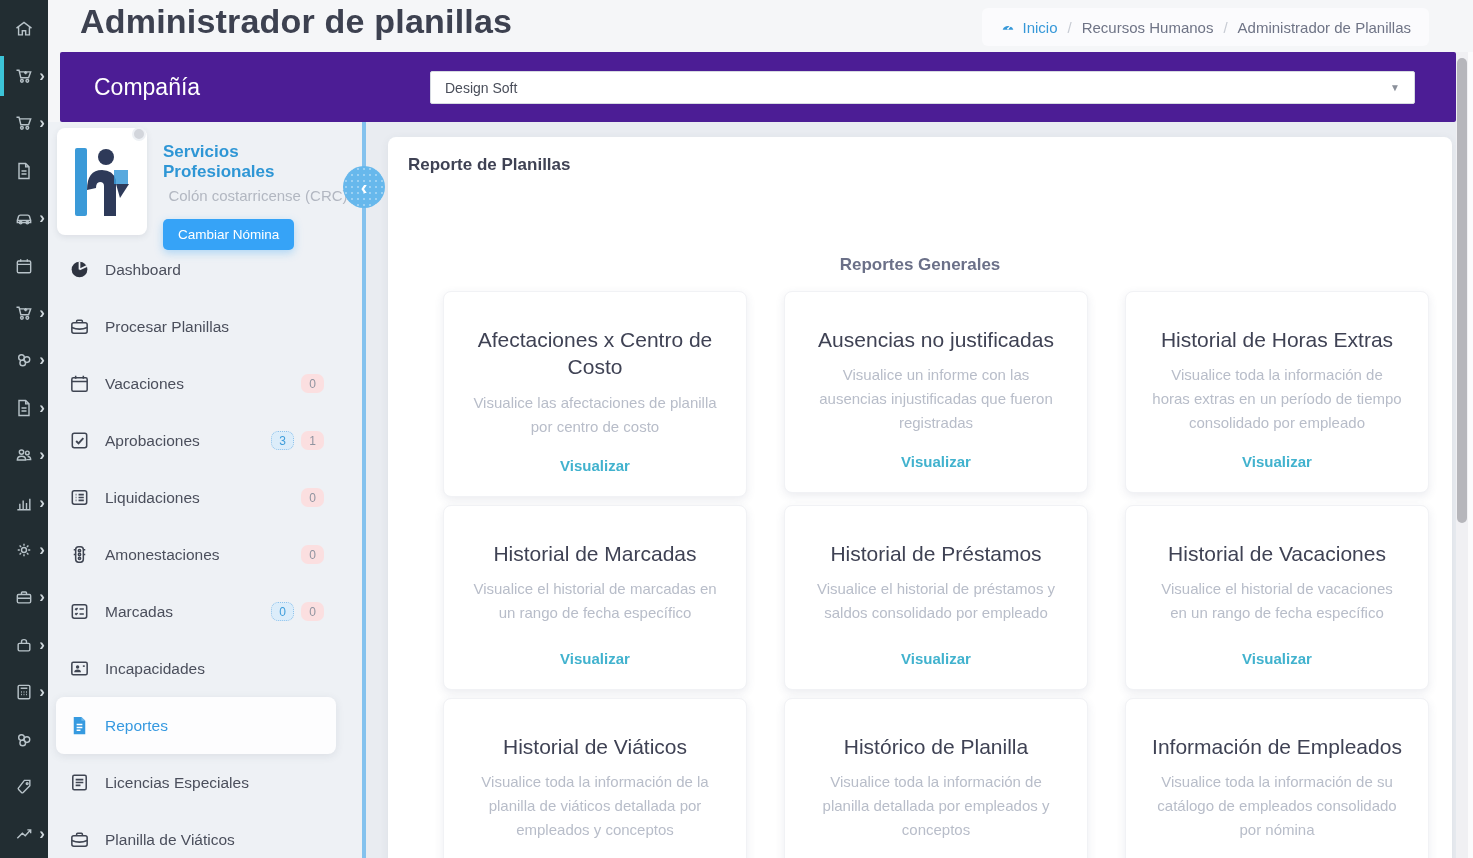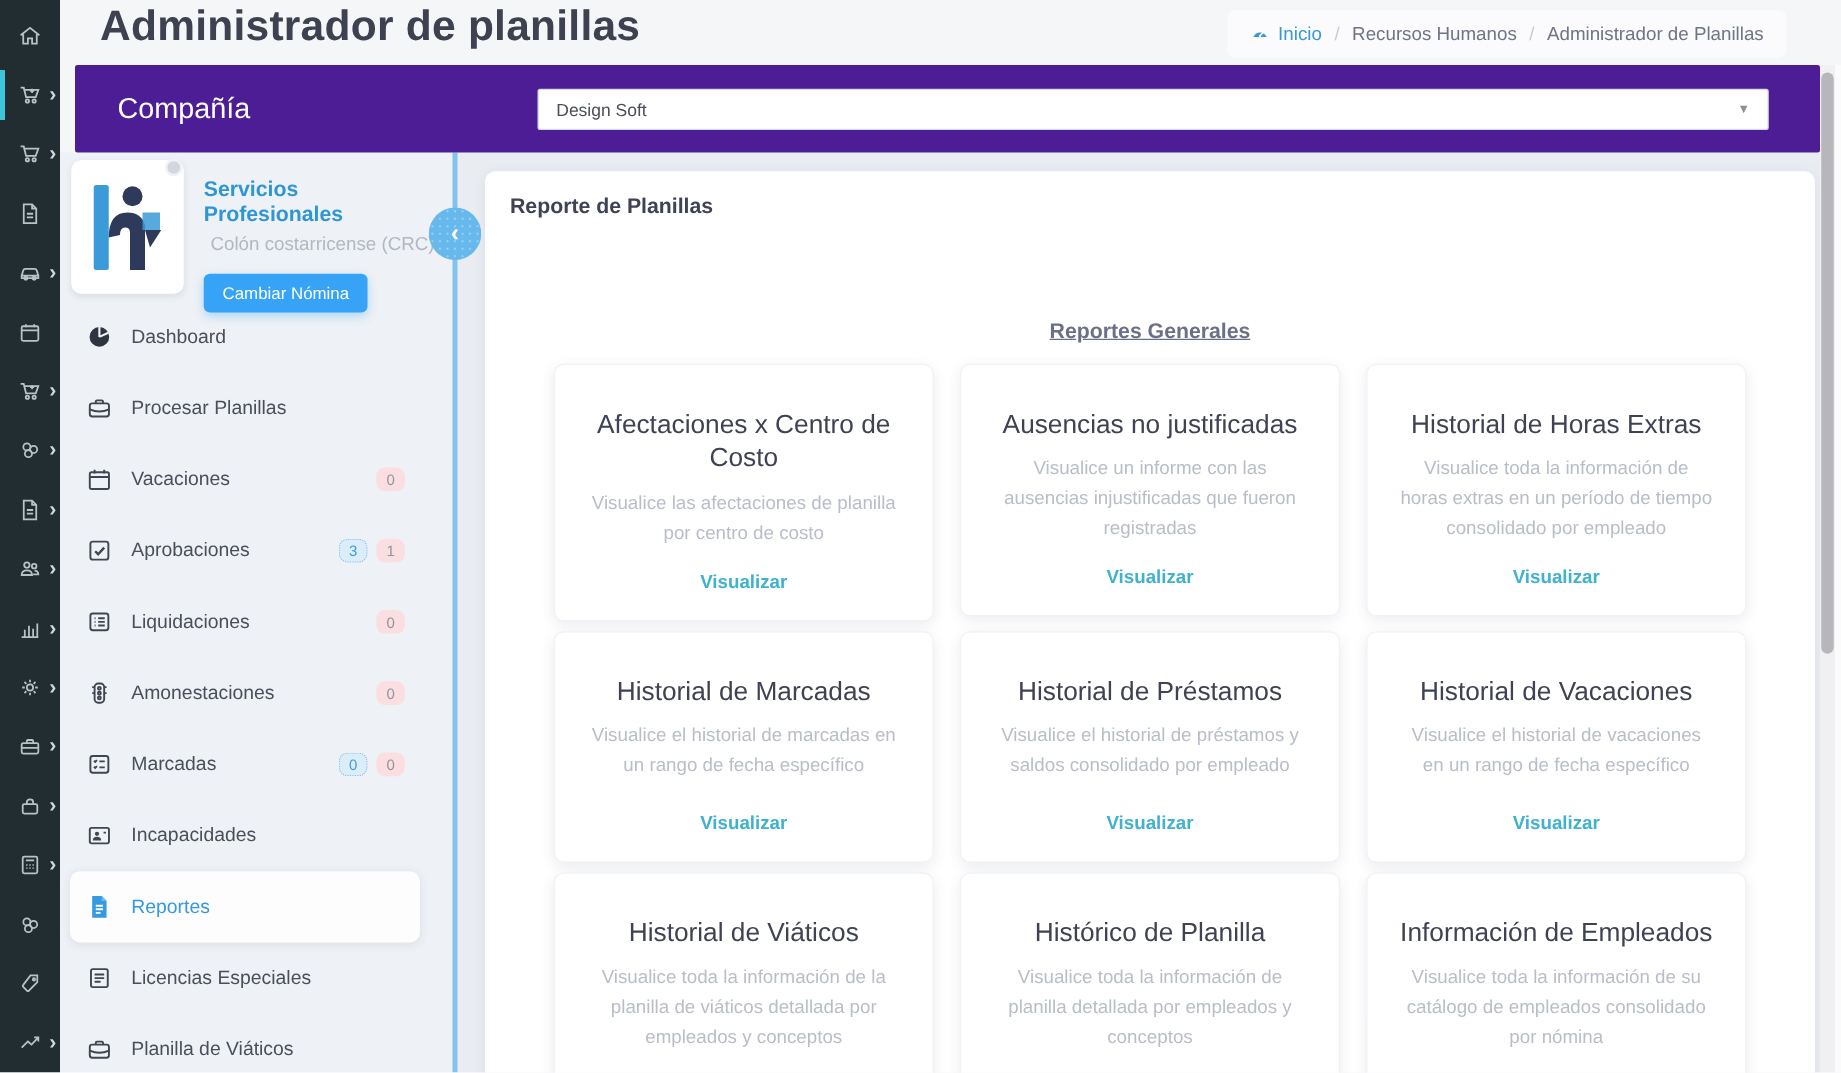--- a/index.html
+++ b/index.html
@@ -137,24 +137,24 @@
   }
   #panel {
     position: absolute; left: 22px; top: 15px; width: 1064px; height: 900px;
     background: #ffffff; border-radius: 8px 8px 0 0;
     box-shadow: 0 2px 10px rgba(60,70,90,0.07);
   }
   #panel-title {
     padding: 18px 0 0 20px; font-size: 17px; font-weight: bold; color: #3f4254;
   }
   #section-title {
-    margin-top: 80px; text-align: center; font-size: 17px; font-weight: bold; color: #6b7088; text-decoration: underline;
+    margin-top: 80px; text-align: center; font-size: 17px; font-weight: bold; color: #6b7088;
   }
   #cards { margin: 16px 0 0 55px; }
-  .card-row { display: flex; gap: 21px; align-items: flex-start; margin-bottom: 8px; }
+  .card-row { display: flex; gap: 37px; align-items: flex-start; margin-bottom: 8px; }
   .report-card {
     width: 304px; min-height: 185px; background: #ffffff; border-radius: 8px;
     border: 1px solid #f1f2f5;
     box-shadow: 0 3px 10px rgba(56,71,109,0.10);
     padding: 34px 26px 22px; text-align: center;
     display: flex; flex-direction: column;
   }
   .report-card .rc-title { font-size: 21px; color: #3f4254; line-height: 1.3; font-weight: 400; }
   .report-card .rc-desc { font-size: 15px; color: #b8bdc9; line-height: 24px; margin-top: 10px; }
   .report-card .rc-link {

